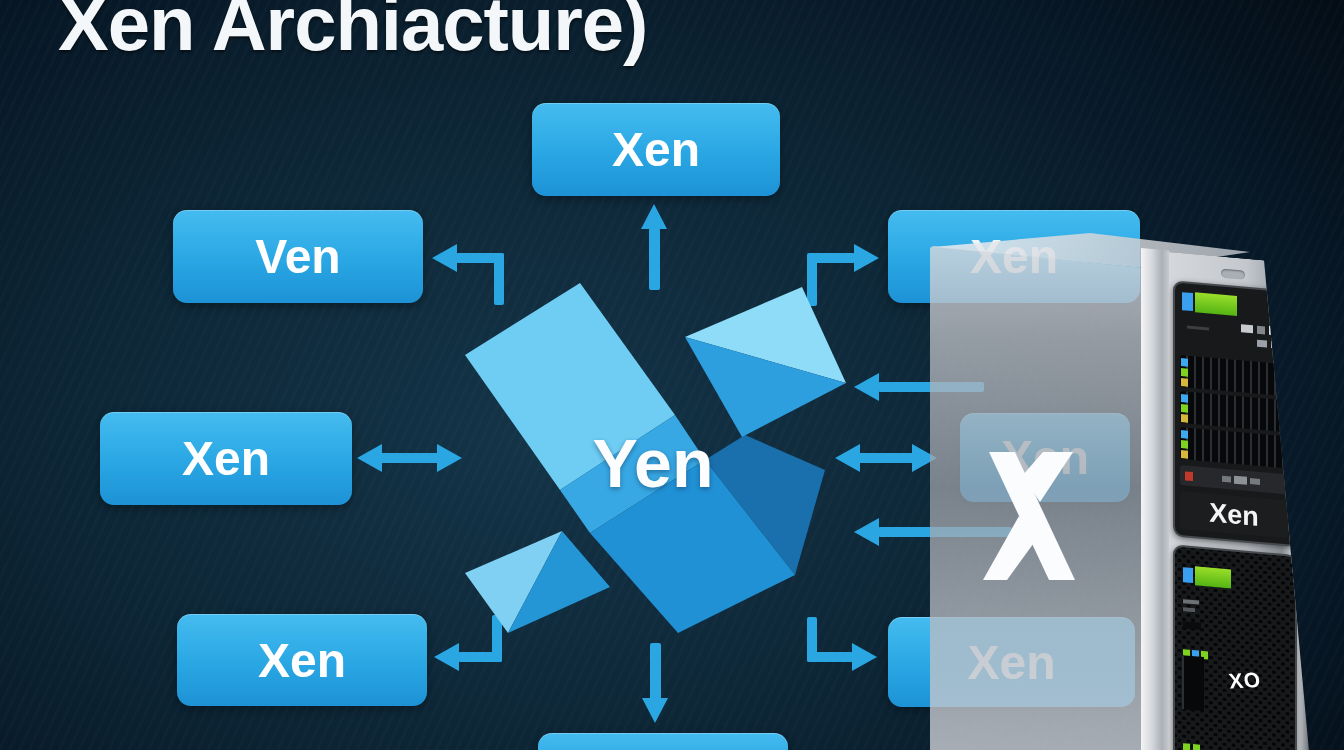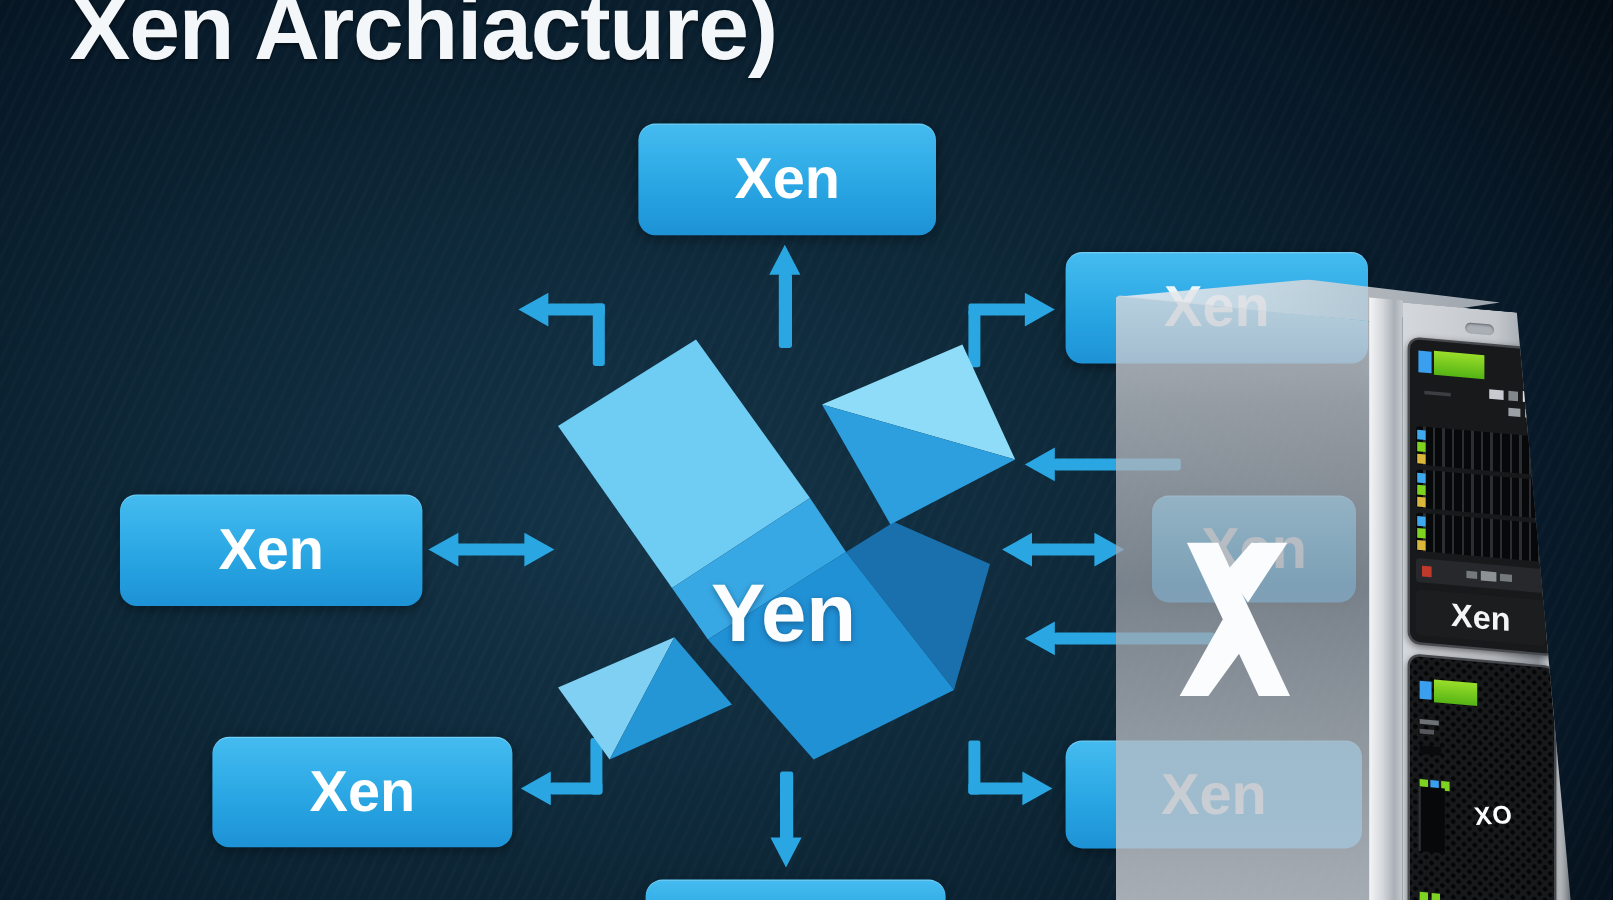--- a/index.html
+++ b/index.html
@@ -28,21 +28,21 @@
   
   .line{position:absolute;background:#2aa7e2;border-radius:2px;}
   .head{position:absolute;width:0;height:0;border-style:solid;}
   .head-left {border-width:14px 25px 14px 0;border-color:transparent #2aa7e2 transparent transparent;}
   .head-right{border-width:14px 0 14px 25px;border-color:transparent transparent transparent #2aa7e2;}
   .head-up   {border-width:0 13px 25px 13px;border-color:transparent transparent #2aa7e2 transparent;}
   .head-down {border-width:25px 13px 0 13px;border-color:#2aa7e2 transparent transparent transparent;}
   
   .yen{
     position:absolute;left:548px;top:424px;width:210px;text-align:center;
-    color:#fbfdfe;font-size:68px;font-weight:700;text-shadow:0 2px 5px rgba(10,40,70,.45);margin-top:48px;
+    color:#fbfdfe;font-size:68px;font-weight:700;text-shadow:0 2px 5px rgba(10,40,70,.45);
   }
   
   .srv-topface{
     position:absolute;left:930px;top:220px;width:324px;height:52px;opacity:.86;
     background:linear-gradient(105deg,#eef0f3 0%,#d6d9dd 45%,#b4b9bf 100%);
     -webkit-clip-path:polygon(3px 27px,160px 13px,320px 32px,213px 48px);
     clip-path:polygon(3px 27px,160px 13px,320px 32px,213px 48px);
   }
   .srv-front{
     position:absolute;left:930px;top:246px;width:213px;height:504px;
@@ -88,20 +88,23 @@
 </head>
 <body>
 
 <div id="screen">
 
   <div class="title">Xen Archiacture)</div>
 
   <div class="dbox" style="left:532px;top:103px;width:248px;height:93px;">
     <span>Xen</span>
   </div>
+  <div class="dbox" style="left:173px;top:210px;width:250px;height:93px;">
+    <span>Ven</span>
+  </div>
   <div class="dbox" style="left:100px;top:412px;width:252px;height:93px;">
     <span>Xen</span>
   </div>
   <div class="dbox" style="left:177px;top:614px;width:250px;height:92px;">
     <span>Xen</span>
   </div>
   <div class="dbox" style="left:888px;top:210px;width:252px;height:93px;">
     <span class="ghost-note">Xen</span>
   </div>
   <div class="dbox" style="left:960px;top:413px;width:170px;height:89px;">

